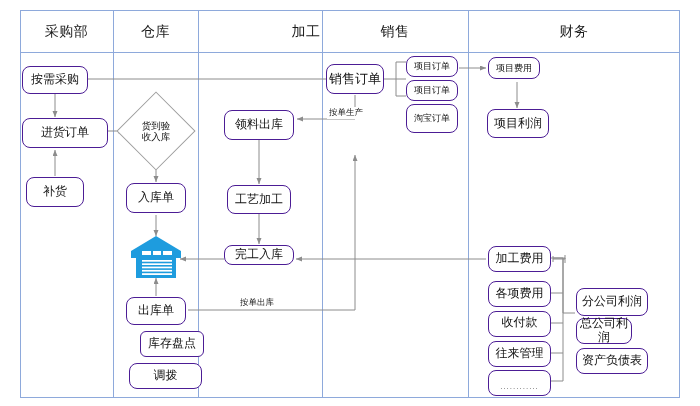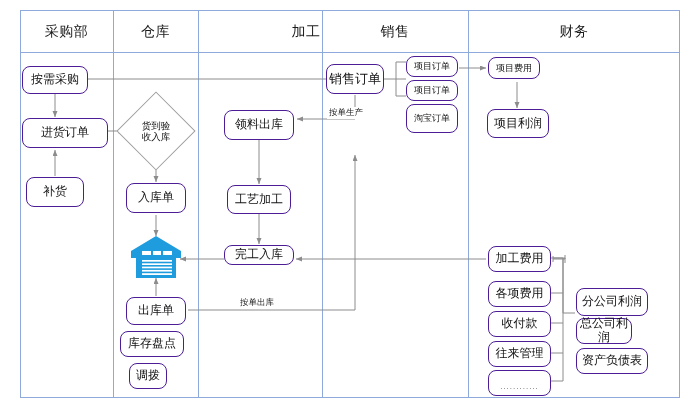--- a/index.html
+++ b/index.html
@@ -165,38 +165,38 @@
       <g stroke="#1E9CDE" stroke-width="1.6">
         <line x1="13" y1="28.5" x2="43" y2="28.5"></line>
         <line x1="13" y1="31.8" x2="43" y2="31.8"></line>
         <line x1="13" y1="35.1" x2="43" y2="35.1"></line>
         <line x1="13" y1="38.4" x2="43" y2="38.4"></line>
       </g>
     </svg>
   </div>
 
   <div class="node n-md" style="left:126px;top:297px;width:60px;height:28px;">出库单</div>
-  <div class="node n-md" style="left:120px;top:331px;width:64px;height:26px;">库存盘点</div>
-  <div class="node n-md" style="left:129px;top:363px;width:38px;height:26px;">调拨</div>
+  <div class="node n-md" style="left:140px;top:331px;width:64px;height:26px;border-radius:6px;">库存盘点</div>
+  <div class="node n-md" style="left:129px;top:363px;width:73px;height:26px;">调拨</div>
 
   <div class="node n-md" style="left:224px;top:110px;width:70px;height:30px;">领料出库</div>
   <div class="node n-md" style="left:227px;top:185px;width:64px;height:29px;">工艺加工</div>
   <div class="node n-md" style="left:224px;top:245px;width:70px;height:20px;">完工入库</div>
 
   <div class="node n-lg" style="left:326px;top:64px;width:58px;height:30px;">销售订单</div>
   <div class="node n-sm" style="left:406px;top:56px;width:52px;height:21px;">项目订单</div>
   <div class="node n-sm" style="left:406px;top:80px;width:52px;height:21px;">项目订单</div>
   <div class="node n-sm" style="left:406px;top:104px;width:52px;height:29px;">淘宝订单</div>
 
   <div class="node n-sm" style="left:488px;top:57px;width:52px;height:22px;">项目费用</div>
   <div class="node n-md" style="left:487px;top:109px;width:62px;height:29px;">项目利润</div>
 
   <div class="node n-md" style="left:488px;top:246px;width:63px;height:26px;">加工费用</div>
   <div class="node n-md" style="left:488px;top:281px;width:63px;height:26px;">各项费用</div>
-  <div class="node n-md" style="left:488px;top:311px;width:63px;height:26px;">收付款</div>
+  <div class="node n-md" style="left:488px;top:311px;width:63px;height:26px;font-family:Liberation Mono, monospace;">收付款</div>
   <div class="node n-md" style="left:488px;top:341px;width:63px;height:26px;text-align:right;">往来管理</div>
   <div class="node n-md dots" style="left:488px;top:370px;width:63px;height:26px;align-items:flex-end;padding-bottom:4px;">............</div>
 
   <div class="node n-md" style="left:576px;top:288px;width:72px;height:28px;">分公司利润</div>
   <div class="node n-md" style="left:576px;top:318px;width:56px;height:26px;">总公司利润</div>
   <div class="node n-md" style="left:576px;top:348px;width:72px;height:26px;">资产负债表</div>
 
   <div class="edge-label" style="left:303px;top:107px;margin-left:24px;">按单生产</div>
   <div class="edge-label" style="left:238px;top:297px;">按单出库</div>
 

